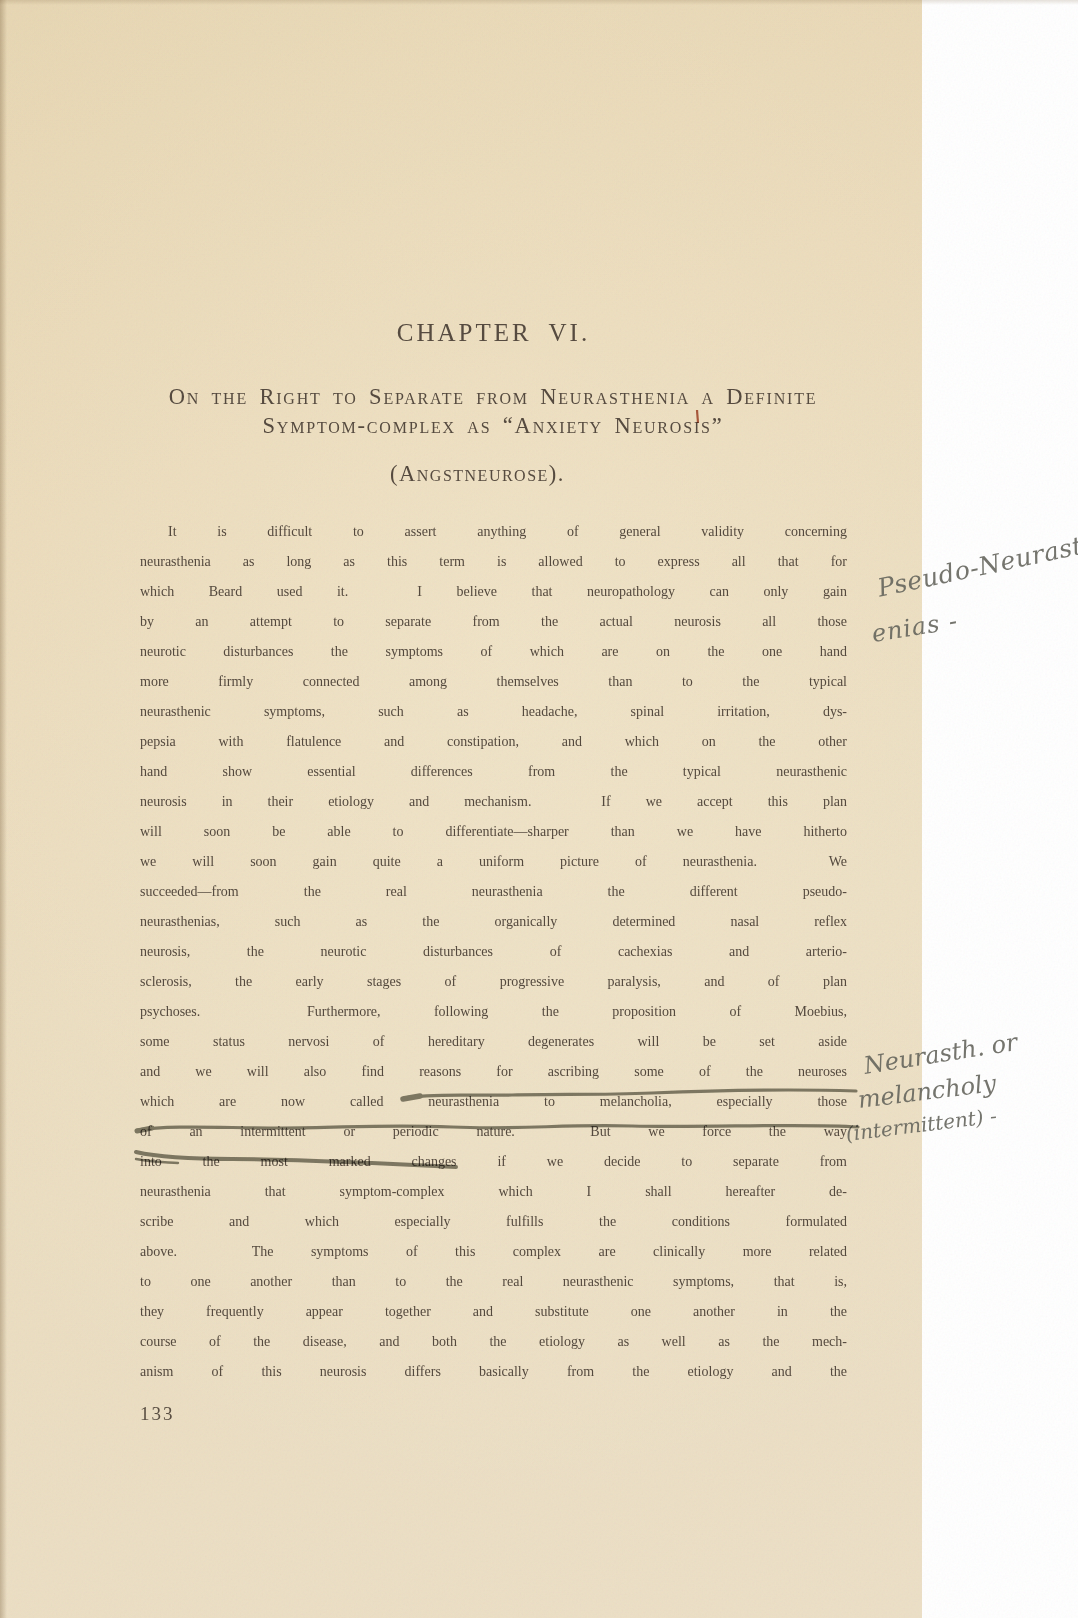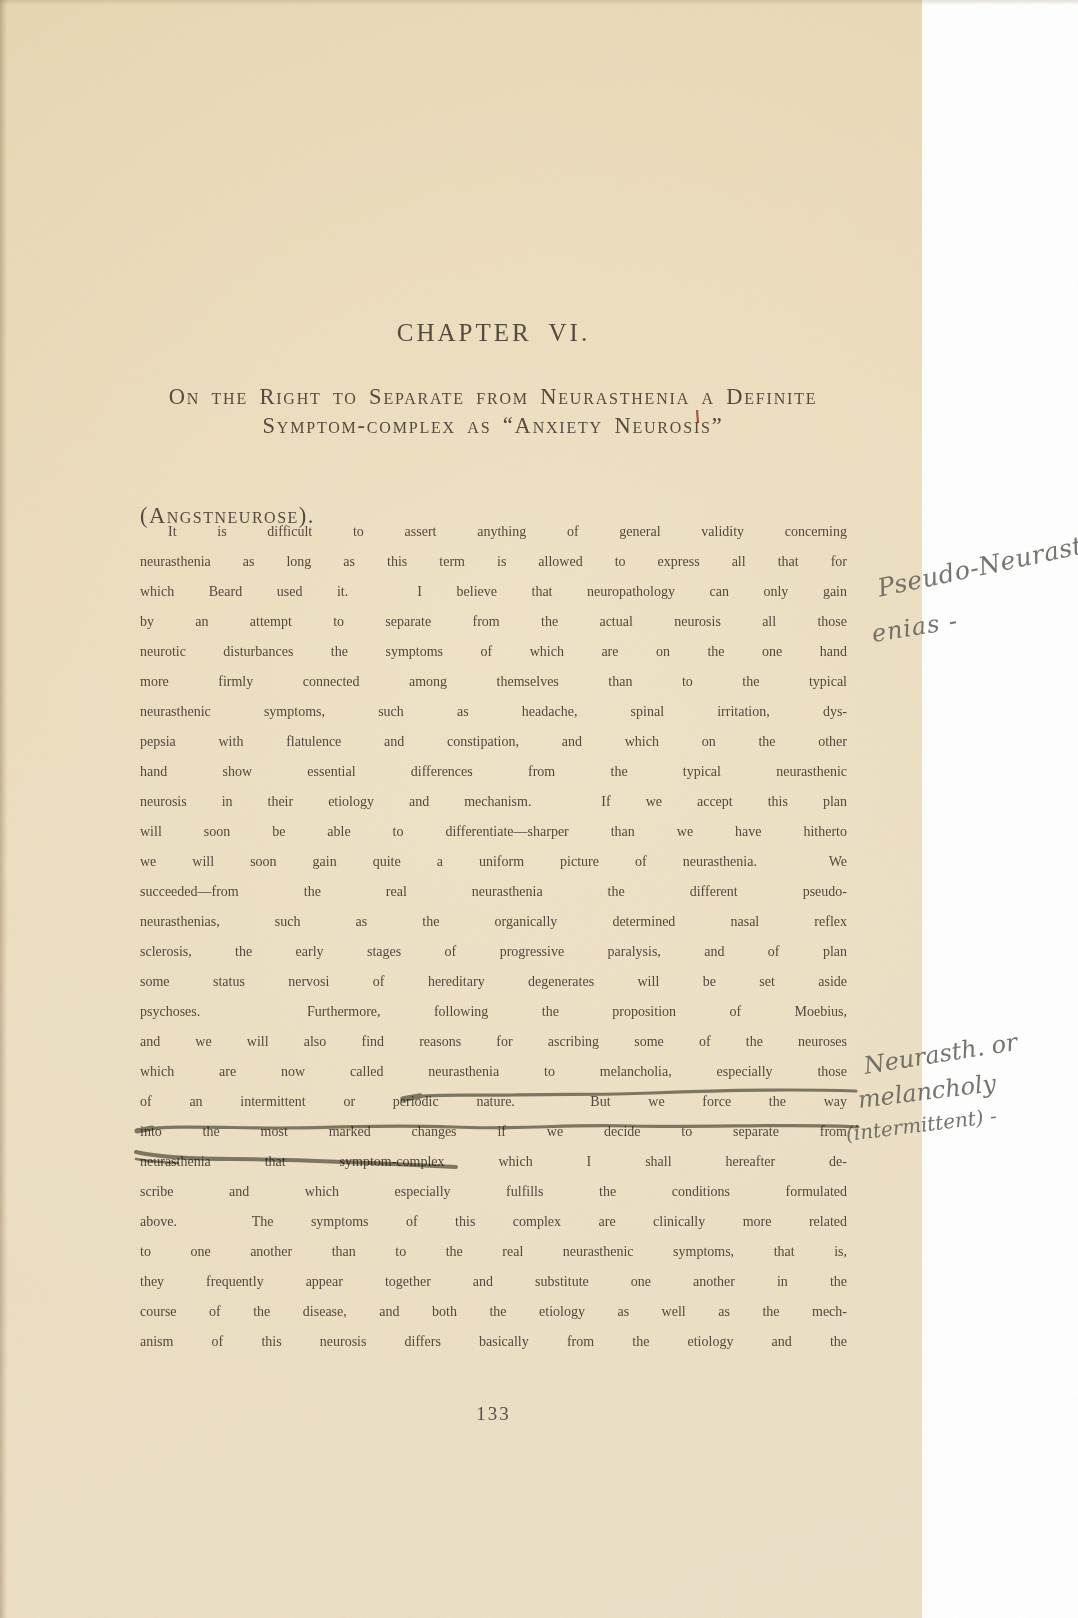--- a/index.html
+++ b/index.html
@@ -25,35 +25,35 @@
     text-align:center;font-size:25px;letter-spacing:3px;word-spacing:8px;
     color:#564b40;
   }
   .heading{
     position:absolute;left:118px;top:382px;width:750px;
     text-align:center;font-variant:small-caps;
     font-size:22.5px;line-height:29px;letter-spacing:1.8px;word-spacing:4px;
     color:#554a3f;
   }
   .subheading{
-    position:absolute;left:140px;top:461px;width:707px;
-    font-variant:small-caps;
-    font-size:22.5px;letter-spacing:1.5px;color:#554a3f;margin-top:42px;
+    position:absolute;left:124px;top:461px;width:707px;
+    text-align:center;font-variant:small-caps;
+    font-size:22.5px;letter-spacing:1.5px;color:#554a3f;
   }
   .body-block{
     position:absolute;left:140px;top:517px;width:707px;
     font-size:14px;line-height:30px;color:#54493e;
   }
   .body-block .line{
     text-align:justify;text-align-last:justify;height:30px;white-space:normal;
   }
   .body-block .line.indent{text-indent:28px;}
   .page-number{
     position:absolute;left:140px;top:1403px;width:707px;
-    text-align:center;font-size:19px;letter-spacing:2px;color:#5a4f43;
+    text-align:left;font-size:19px;letter-spacing:2px;color:#5a4f43;
   }
 
   .marginalia{
     position:absolute;color:#62625a;opacity:0.88;
     font-family:"DejaVu Serif", serif;font-style:italic;
     white-space:nowrap;transform-origin:left center;
   }
   .m-n1l1{left:878px;top:574px;font-size:25px;letter-spacing:0.5px;transform:rotate(-12deg);}
   .m-n1l2{left:872px;top:620px;font-size:24px;letter-spacing:1px;transform:rotate(-9deg);}
   .m-n2l1{left:864px;top:1052px;font-size:24px;transform:rotate(-9deg);}
@@ -93,23 +93,24 @@
     <div class="line">neurotic disturbances the symptoms of which are on the one hand</div>
     <div class="line">more firmly connected among themselves than to the typical</div>
     <div class="line">neurasthenic symptoms, such as headache, spinal irritation, dys-</div>
     <div class="line">pepsia with flatulence and constipation, and which on the other</div>
     <div class="line">hand show essential differences from the typical neurasthenic</div>
     <div class="line">neurosis in their etiology and mechanism.&nbsp; If we accept this plan</div>
     <div class="line">will soon be able to differentiate—sharper than we have hitherto</div>
     <div class="line">we will soon gain quite a uniform picture of neurasthenia.&nbsp; We</div>
     <div class="line">succeeded—from the real neurasthenia the different pseudo-</div>
     <div class="line">neurasthenias, such as the organically determined nasal reflex</div>
+    <div class="line">neurosis, the neurotic disturbances of cachexias and arterio-</div>
     <div class="line">sclerosis, the early stages of progressive paralysis, and of plan</div>
+    <div class="line">psychoses.&nbsp; Furthermore, following the proposition of Moebius,</div>
     <div class="line">some status nervosi of hereditary degenerates will be set aside</div>
-    <div class="line">psychoses.&nbsp; Furthermore, following the proposition of Moebius,</div>
     <div class="line">and we will also find reasons for ascribing some of the neuroses</div>
     <div class="line">which are now called neurasthenia to melancholia, especially those</div>
     <div class="line">of an intermittent or periodic nature.&nbsp; But we force the way</div>
     <div class="line">into the most marked changes if we decide to separate from</div>
     <div class="line">neurasthenia that symptom-complex which I shall hereafter de-</div>
     <div class="line">scribe and which especially fulfills the conditions formulated</div>
     <div class="line">above.&nbsp; The symptoms of this complex are clinically more related</div>
     <div class="line">to one another than to the real neurasthenic symptoms, that is,</div>
     <div class="line">they frequently appear together and substitute one another in the</div>
     <div class="line">course of the disease, and both the etiology as well as the mech-</div>

